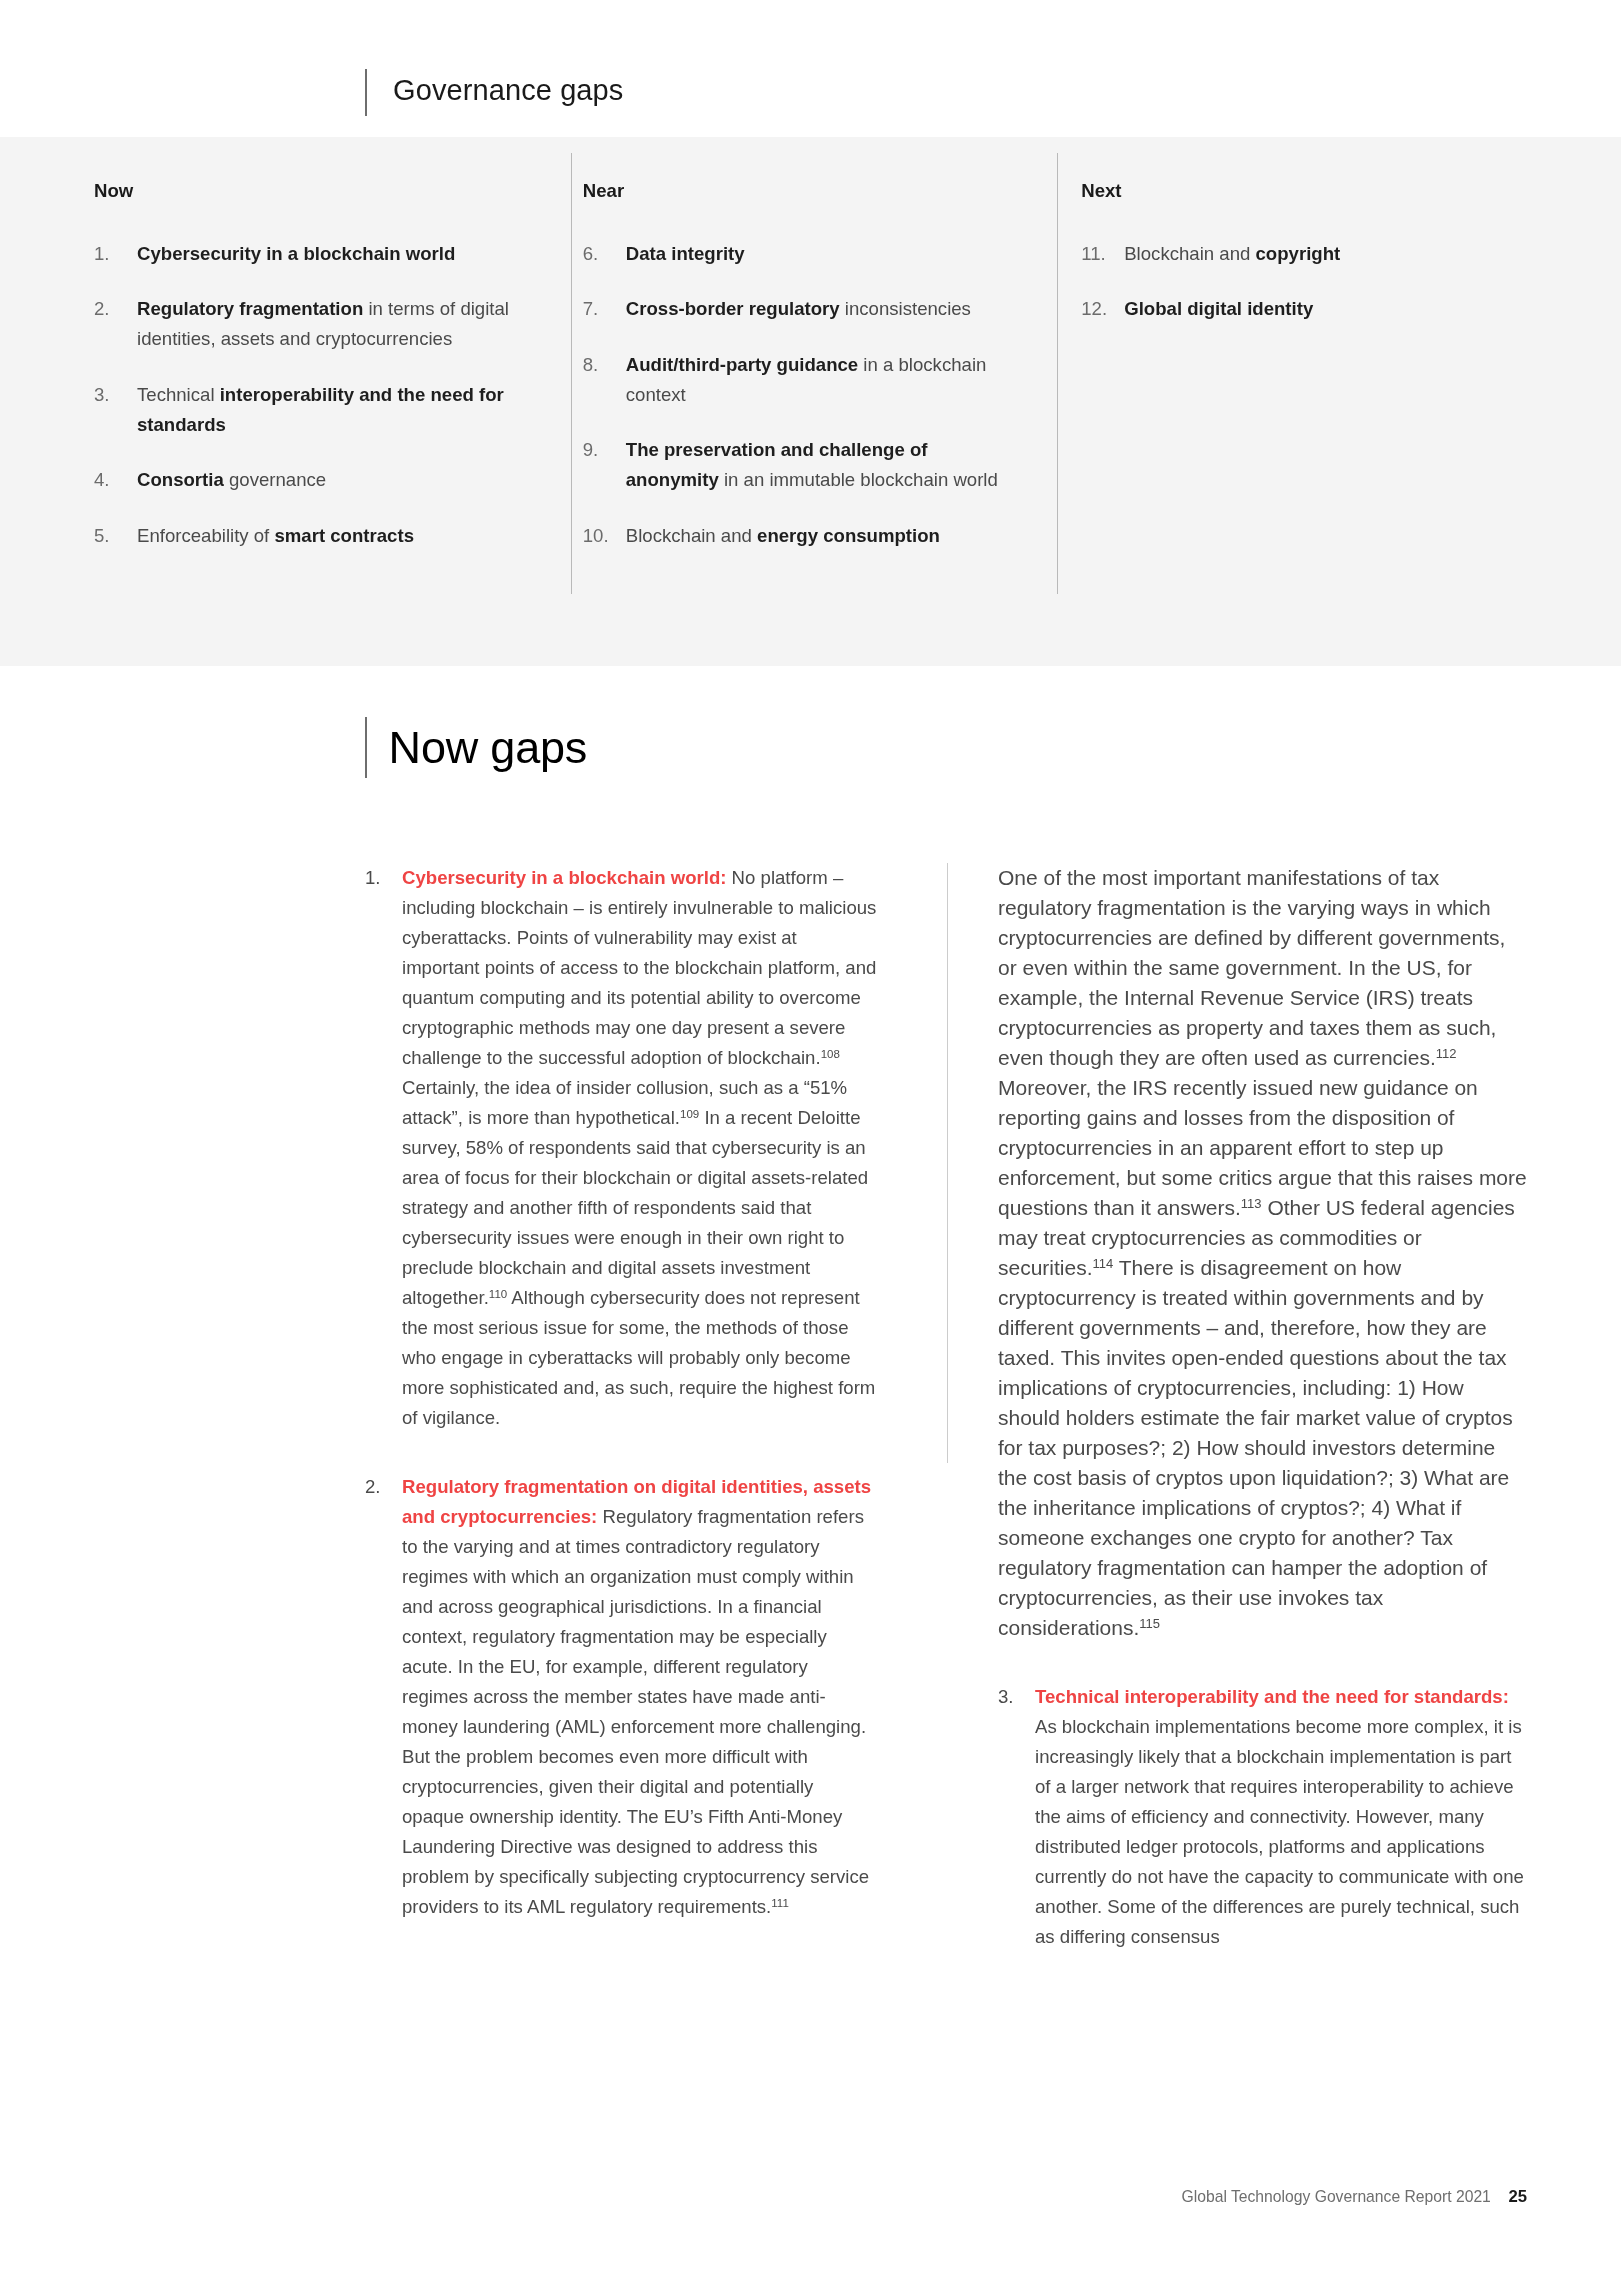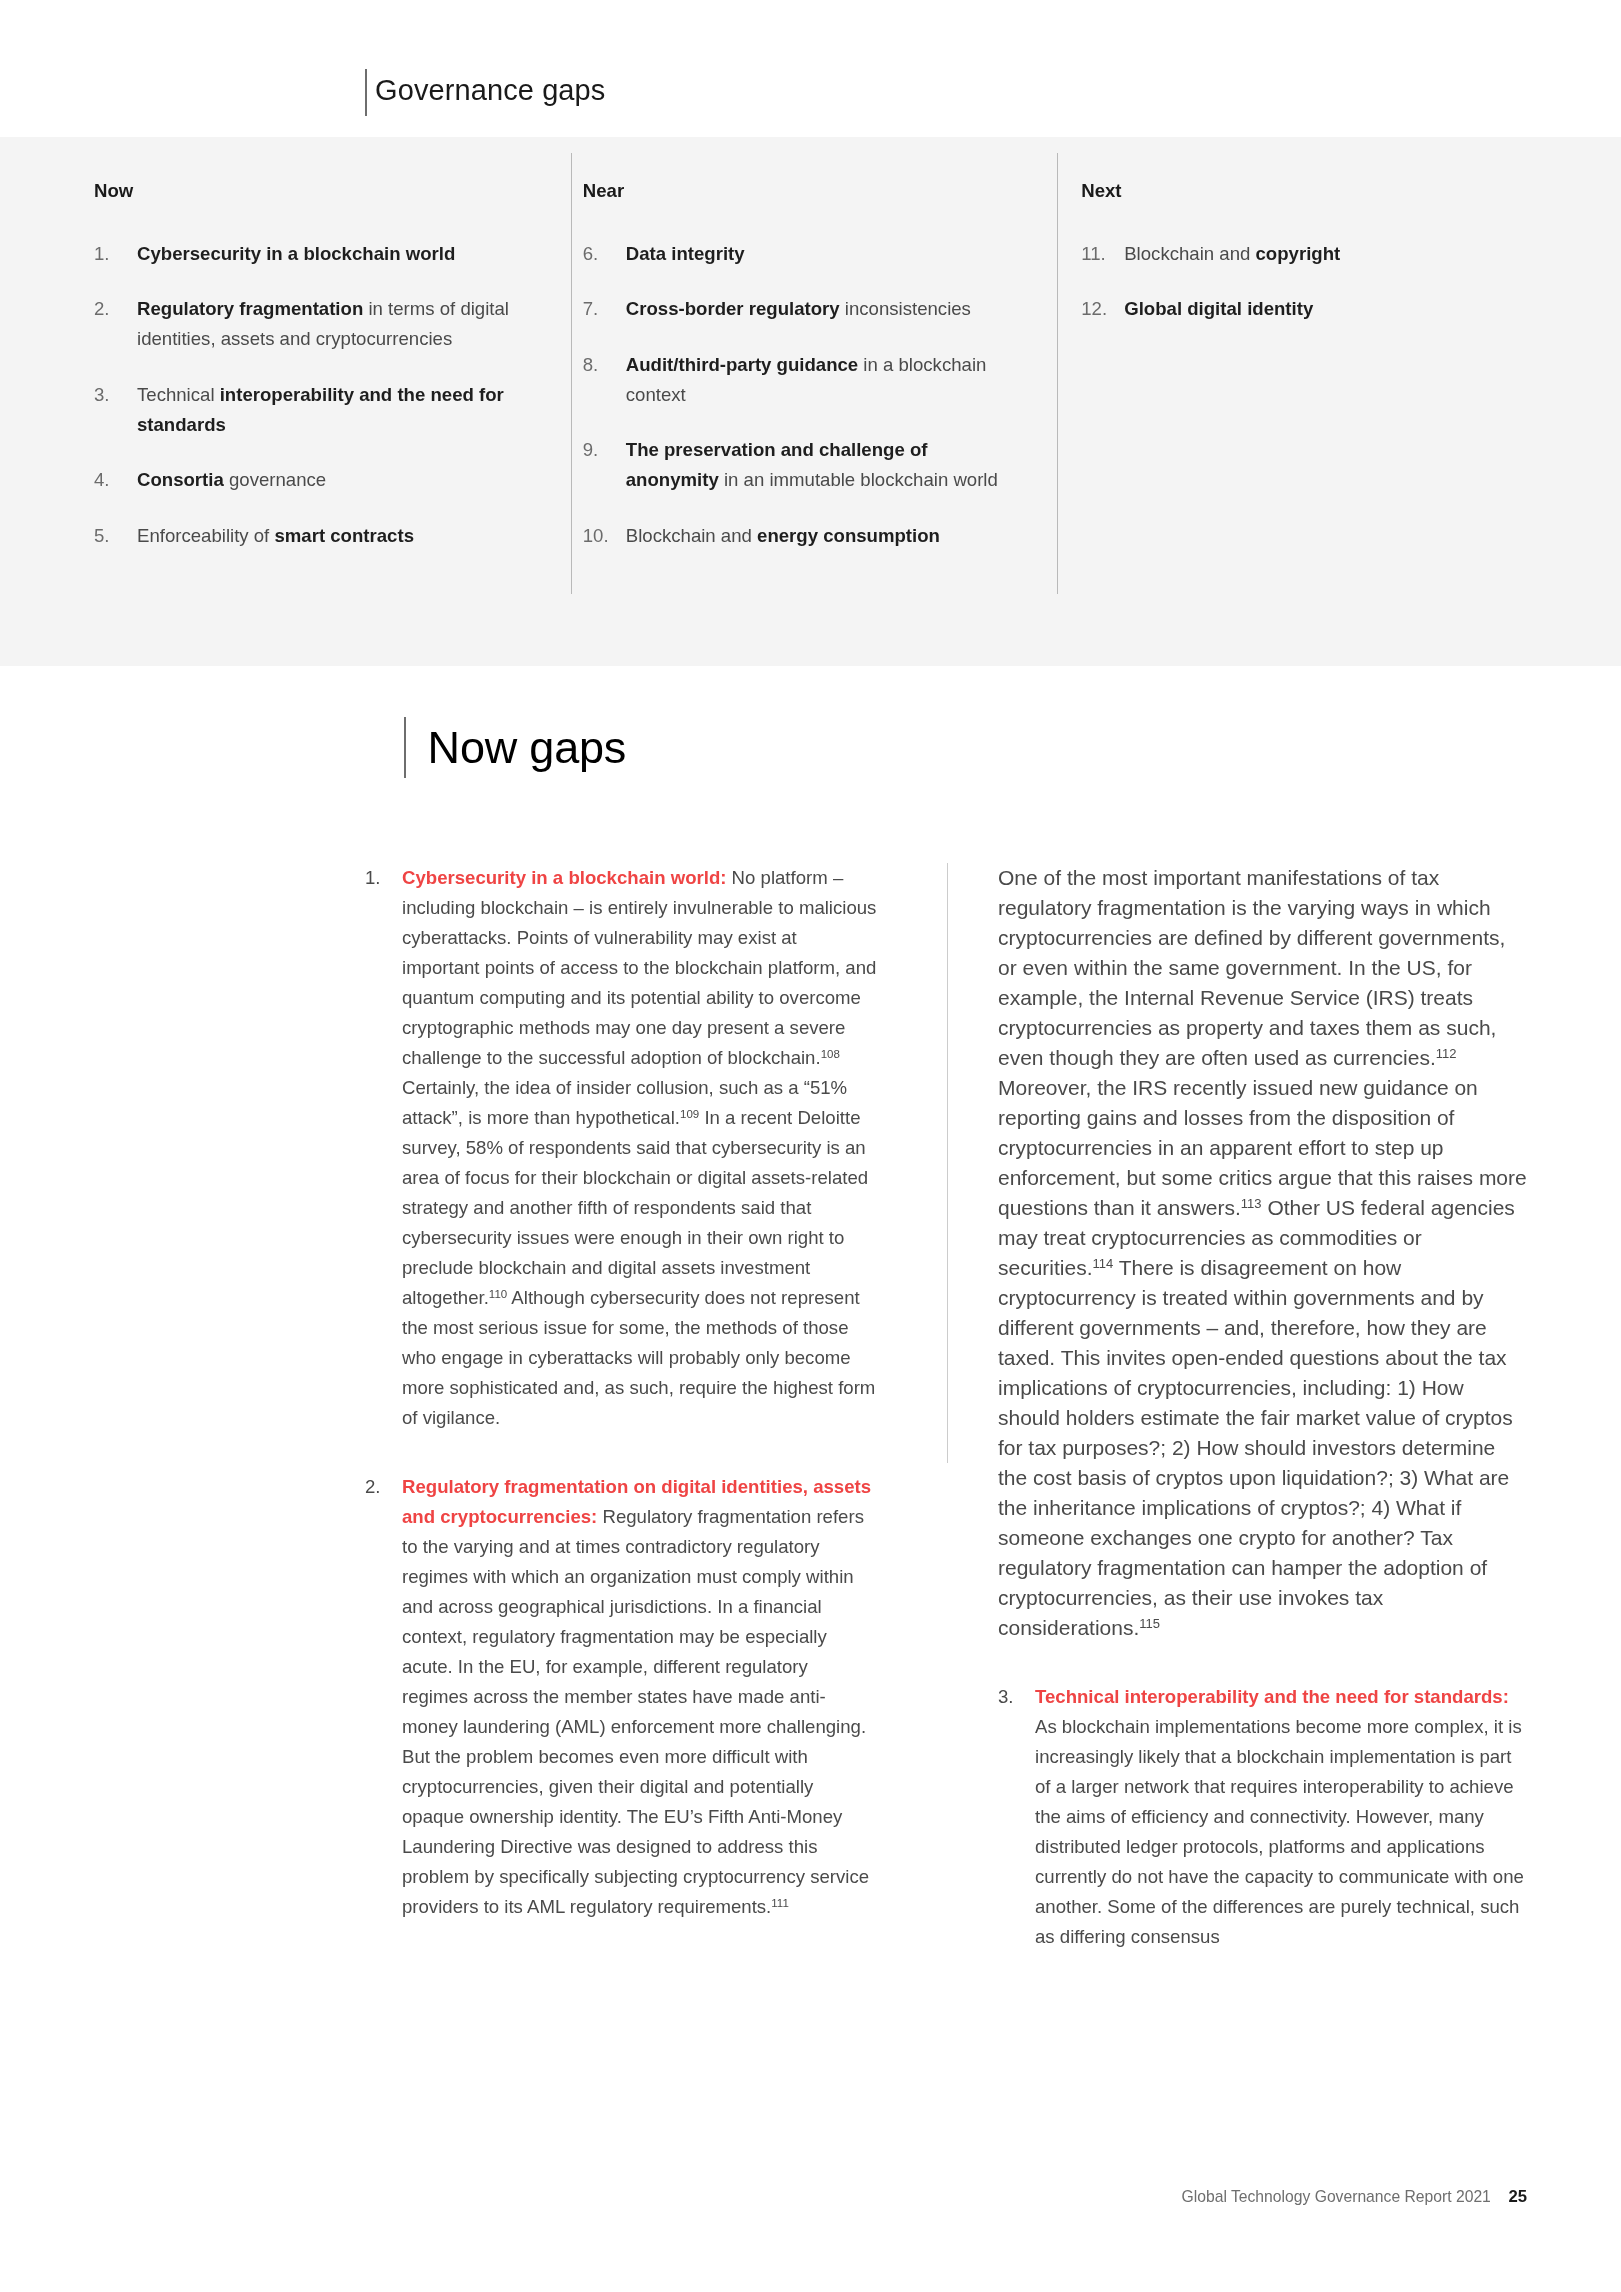--- a/index.html
+++ b/index.html
@@ -32,21 +32,21 @@
     width: 2px;
     background: #6e6e6e;
     flex: 0 0 2px;
   }
   .section-head .rule-vert { height: 47px; }
   .section-head-title {
     font-size: 29px;
     line-height: 43px;
     color: #1a1a1a;
     font-weight: 400;
-    padding-left: 8px;
+    padding-left: 26px;
     letter-spacing: 0.1px;
     white-space: nowrap;
   }
 
   
   .gaps-panel {
     position: absolute;
     left: 0;
     top: 137px;
     width: 1621px;
@@ -104,21 +104,20 @@
   .gaps-item .txt { flex: 1 1 auto; }
   .gaps-item b { color: #1e1e1e; font-weight: 700; }
 
   
   .page-head {
     position: absolute;
     left: 365px;
     top: 717px;
     display: flex;
     align-items: stretch;
-    margin-left: 39px;
   }
   .page-head .rule-vert { height: 61px; }
   .page-head-title {
     font-size: 45px;
     line-height: 61px;
     color: #000000;
     font-weight: 400;
     padding-left: 21.6px;
     letter-spacing: -0.2px;
     white-space: nowrap;

